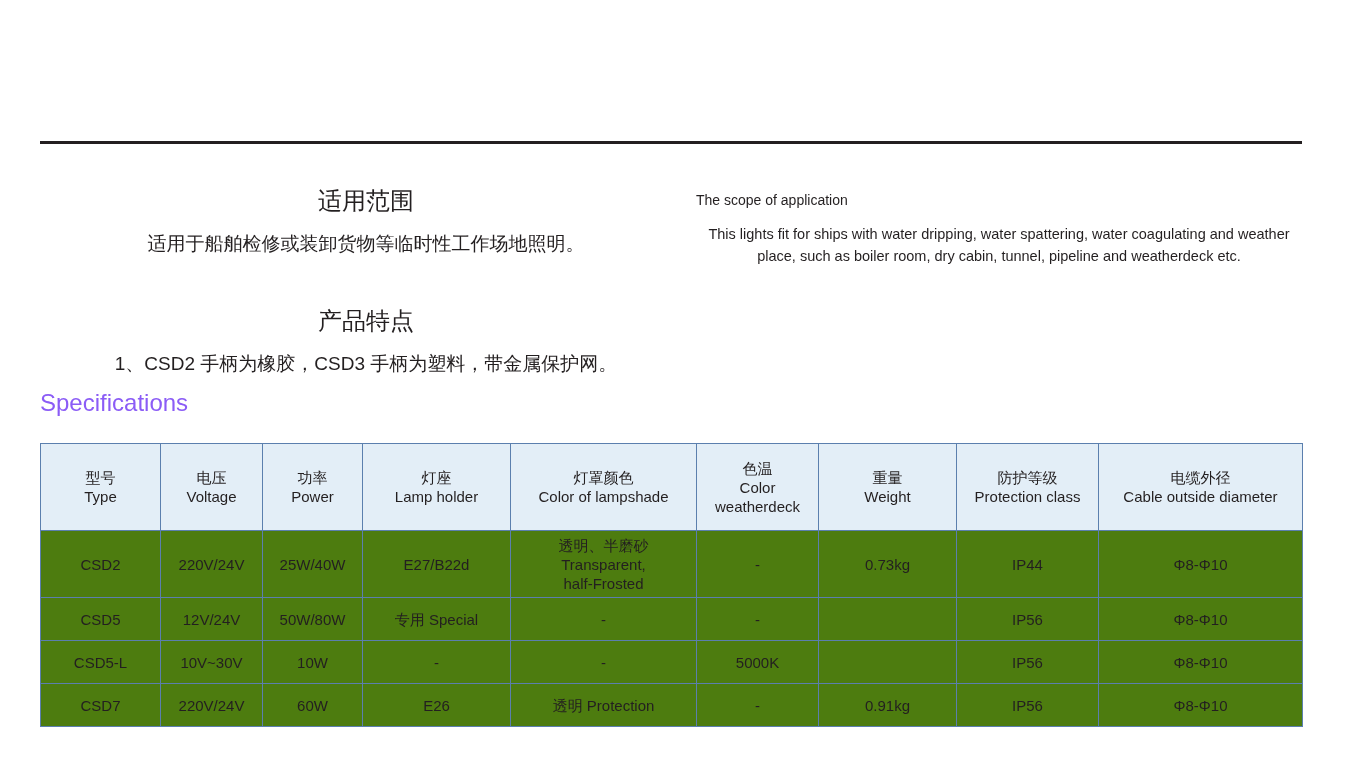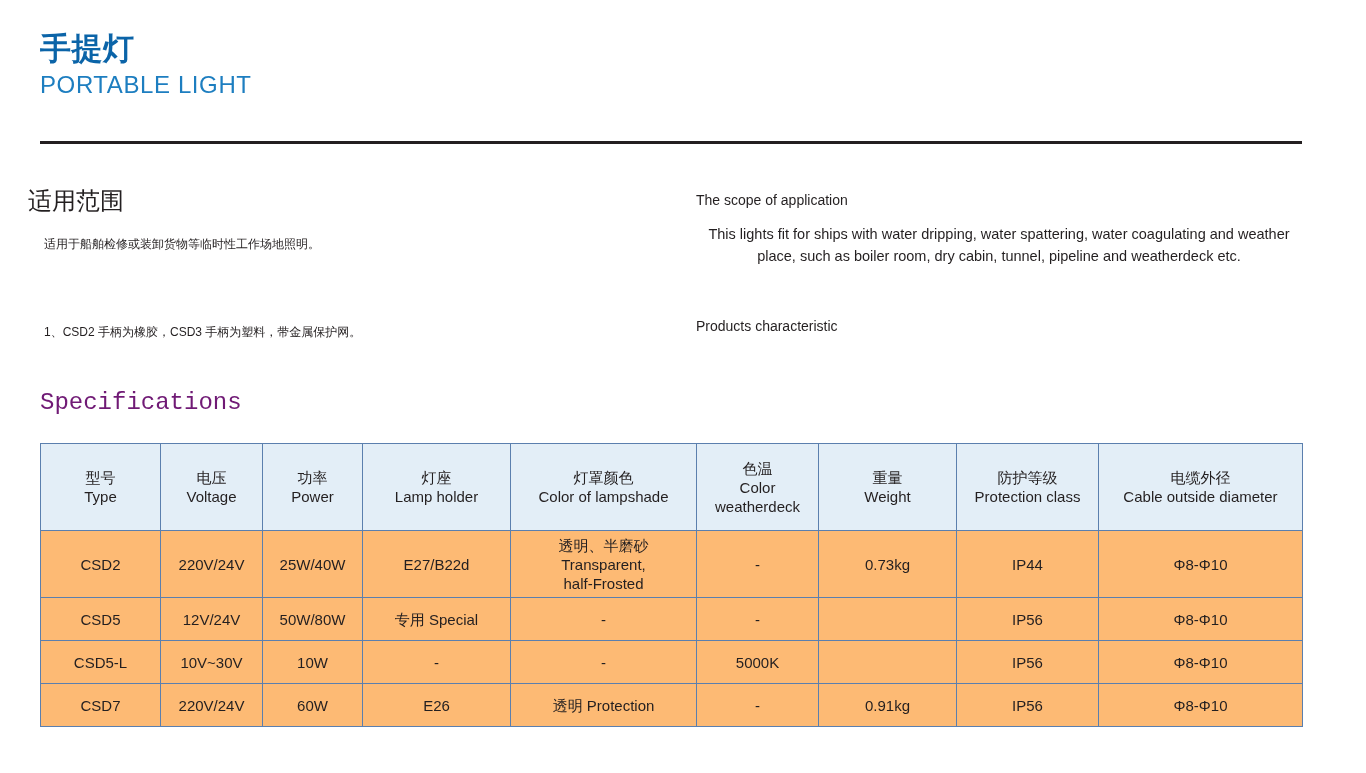--- a/index.html
+++ b/index.html
@@ -49,23 +49,24 @@
     left: 40px;
     top: 141px;
     width: 1262px;
     height: 3px;
     background: #231f20;
   }
 
   
   .col-left {
     position: absolute;
-    left: 28px;
+    left: 56px;
     top: 185px;
     width: 620px;
+    text-align: center;
   }
   .col-right {
     position: absolute;
     left: 696px;
     top: 185px;
     width: 606px;
   }
   .h2-cn {
     font-size: 24px;
     line-height: 32px;
@@ -74,21 +75,21 @@
     margin: 0 0 10px 0;
   }
   .h2-en {
     font-size: 14px;
     line-height: 30px;
     color: #231f20;
     font-weight: normal;
     margin: 0 0 8px 0;
   }
   .para-cn {
-    font-size: 12px;
+    font-size: 19px;
     line-height: 22px;
     color: #231f20;
     margin: 16px;
   }
   .para-en {
     font-size: 14.5px;
     line-height: 22px;
     color: #231f20;
     margin: 0;
     text-align: center;
@@ -96,22 +97,21 @@
   .gap-1 { height: 34px; }
   .gap-r1 { height: 44px; }
 
   
   .spec-heading {
     position: absolute;
     left: 40px;
     top: 387px;
     font-size: 24px;
     line-height: 32px;
-    color: #701a75;
-    font-family: Liberation Mono, monospace;
+    color: #8b5cf6;
   }
 
   
   .table-wrap {
     position: absolute;
     left: 40px;
     top: 443px;
     width: 1262px;
   }
   table.spec {
@@ -130,21 +130,21 @@
     line-height: 19px;
     padding: 4px 2px;
   }
   table.spec thead th {
     background: #e3eef7;
     height: 78px;
     font-weight: normal;
     line-height: 21px;
   }
   table.spec tbody td {
-    background: #fdba74;
+    background: #4d7c0f;
     height: 34px;
   }
   table.spec tbody tr.tall td {
     height: 58px;
   }
   .cell-two-line {
     display: block;
     line-height: 19px;
   }
 
@@ -156,38 +156,34 @@
   col.c5 { width: 122px; }
   col.c6 { width: 138px; }
   col.c7 { width: 142px; }
   col.c8 { width: 204px; }
 </style>
 </head>
 <body>
 
 <div class="page">
 
-  <div class="header">
-    <div class="title-cn">手提灯</div>
-    <div class="title-en">PORTABLE LIGHT</div>
-  </div>
   <div class="header-rule"></div>
 
   <div class="col-left">
     <div class="h2-cn">适用范围</div>
     <p class="para-cn">适用于船舶检修或装卸货物等临时性工作场地照明。</p>
     <div class="gap-1"></div>
+    <div class="h2-cn">产品特点</div>
     <p class="para-cn">1、CSD2 手柄为橡胶，CSD3 手柄为塑料，带金属保护网。</p>
   </div>
 
   <div class="col-right">
     <div class="h2-en">The scope of application</div>
     <p class="para-en">This lights fit for ships with water dripping, water spattering, water coagulating and weather place, such as boiler room, dry cabin, tunnel, pipeline and weatherdeck etc.</p>
     <div class="gap-r1"></div>
-    <div class="h2-en">Products characteristic</div>
   </div>
 
   <div class="spec-heading">Specifications</div>
 
   <div class="table-wrap">
     <table class="spec">
       <colgroup>
         <col class="c0">
           <col class="c1">
           <col class="c2">

